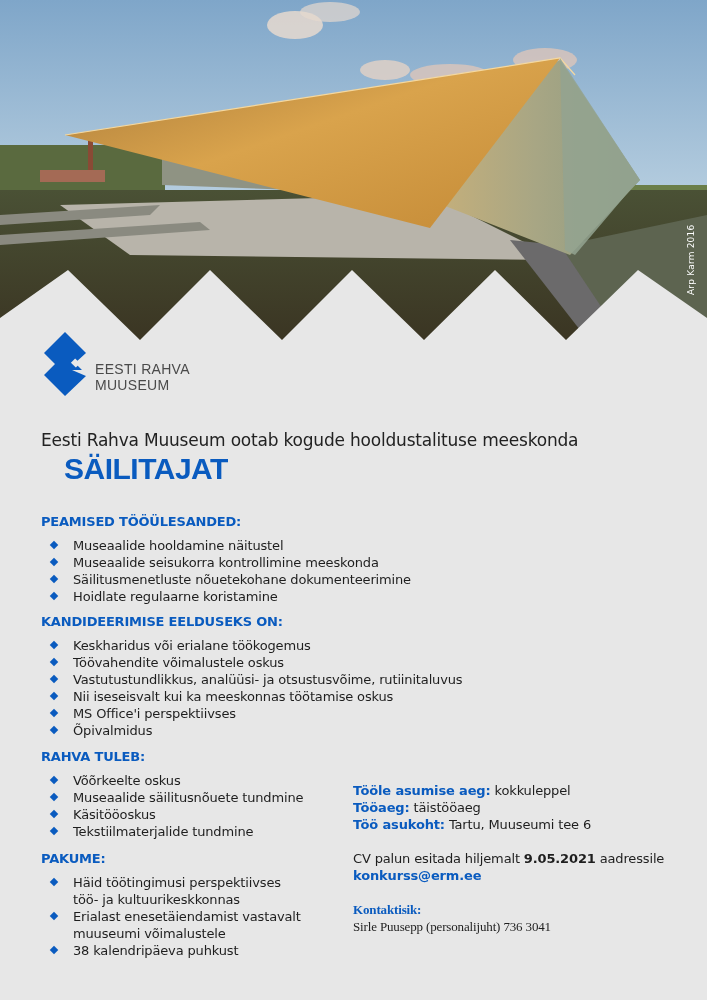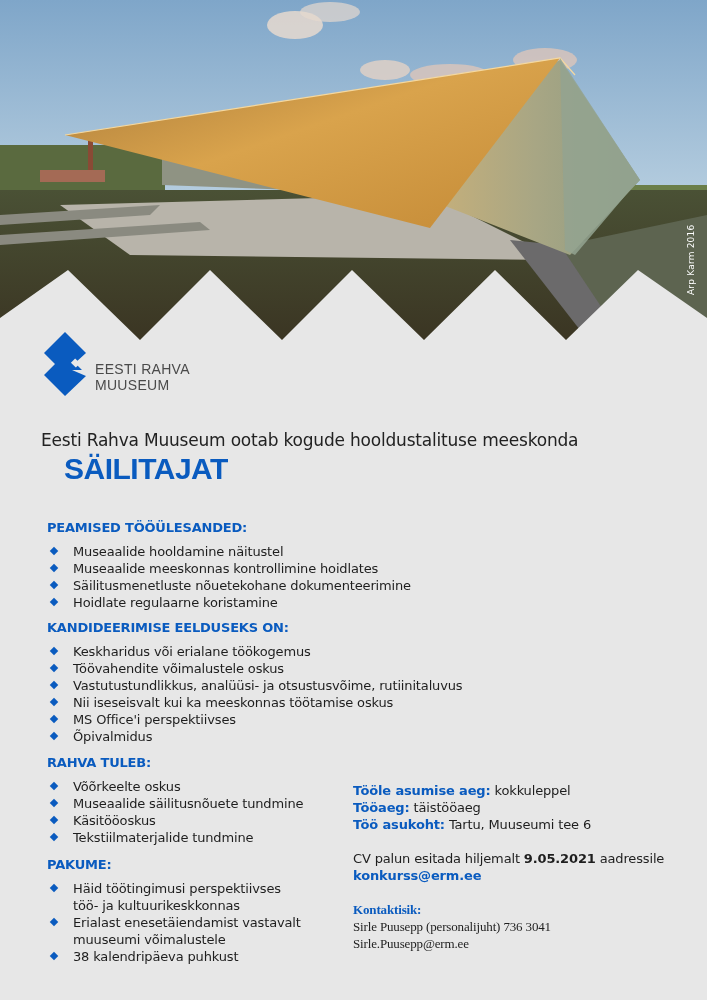--- a/index.html
+++ b/index.html
@@ -10,21 +10,21 @@
   .credit { position:absolute; left:686px; top:295px; transform-origin:0 0; transform:rotate(-90deg);
             color:#ffffff; font-size:9px; white-space:nowrap; letter-spacing:0.2px; }
   .logo { position:absolute; left:42px; top:332px; width:150px; height:66px; }
   .logo-mark { position:absolute; left:0; top:0; width:46px; height:64px; }
   .logo-text { position:absolute; left:53px; top:29px; color:#4a4a4a; font-size:14px; line-height:16px;
                letter-spacing:0.3px; font-family:"Liberation Sans", sans-serif; }
   .intro { position:absolute; left:41px; top:430px; font-size:17px; color:#222; letter-spacing:-0.2px; }
   .headline { position:absolute; left:40px; top:452px; font-size:30px; font-weight:bold; color:#0a5bbf;
               letter-spacing:-0.5px; font-family:"Liberation Sans", sans-serif;margin-left:24px; }
   .section { position:absolute; left:41px; }
-  .section h3 { margin:6px; font-size:13px; font-weight:bold; color:#0a5bbf; height:17px; line-height:17px;
+  .section h3 { margin:0; font-size:13px; font-weight:bold; color:#0a5bbf; height:17px; line-height:17px;
                 font-family:"DejaVu Sans", sans-serif; letter-spacing:-0.2px; }
   .section ul { list-style:none; margin:7px; padding:0; }
   .section li { position:relative; padding-left:25px; font-size:13px; line-height:17px; color:#1e1e1e; letter-spacing:-0.15px; }
   .section li .bullet { position:absolute; left:3px; top:5px; width:6px; height:6px; background:#0a5bbf;
                         transform:rotate(45deg); }
   .right { position:absolute; left:353px; font-size:13px; line-height:17px; color:#1e1e1e; letter-spacing:-0.15px; }
   .blue { color:#0a5bbf; font-weight:bold; }
   .bold { font-weight:bold; }
 </style>
 </head>
@@ -99,21 +99,21 @@
   </div>
 </div>
 
 <div class="intro">Eesti Rahva Muuseum ootab kogude hooldustalituse meeskonda</div>
 <div class="headline">SÄILITAJAT</div>
 
 <div class="section" style="top:513px;">
   <h3>PEAMISED TÖÖÜLESANDED:</h3>
   <ul>
     <li><span class="bullet"></span><span>Museaalide hooldamine näitustel</span></li>
-    <li><span class="bullet"></span><span>Museaalide meeskonnas kontrollimine hoidlates</span></li>
+    <li><span class="bullet"></span><span>Museaalide seisukorra kontrollimine meeskonda</span></li>
     <li><span class="bullet"></span><span>Säilitusmenetluste nõuetekohane dokumenteerimine</span></li>
     <li><span class="bullet"></span><span>Hoidlate regulaarne koristamine</span></li>
   </ul>
 </div>
 
 <div class="section" style="top:613px;">
   <h3>KANDIDEERIMISE EELDUSEKS ON:</h3>
   <ul>
     <li><span class="bullet"></span><span>Keskharidus või erialane töökogemus</span></li>
     <li><span class="bullet"></span><span>Töövahendite võimalustele oskus</span></li>
@@ -150,14 +150,13 @@
 </div>
 
 <div class="right" style="top:850px;">
   <div><span>CV palun esitada hiljemalt </span><span class="bold">9.05.2021</span><span> aadressile</span></div>
   <div><a class="blue" style="text-decoration:none;">konkurss@erm.ee</a></div>
 </div>
 
 <div class="right" style="top:901px;font-family:Liberation Serif, serif;">
   <div class="blue">Kontaktisik:</div>
   <div>Sirle Puusepp (personalijuht) 736 3041</div>
-  <div><a style="color:#1e1e1e;text-decoration:none;">Sirle.Puusepp@erm.ee</a></div>
 </div>
 
 </body></html>

